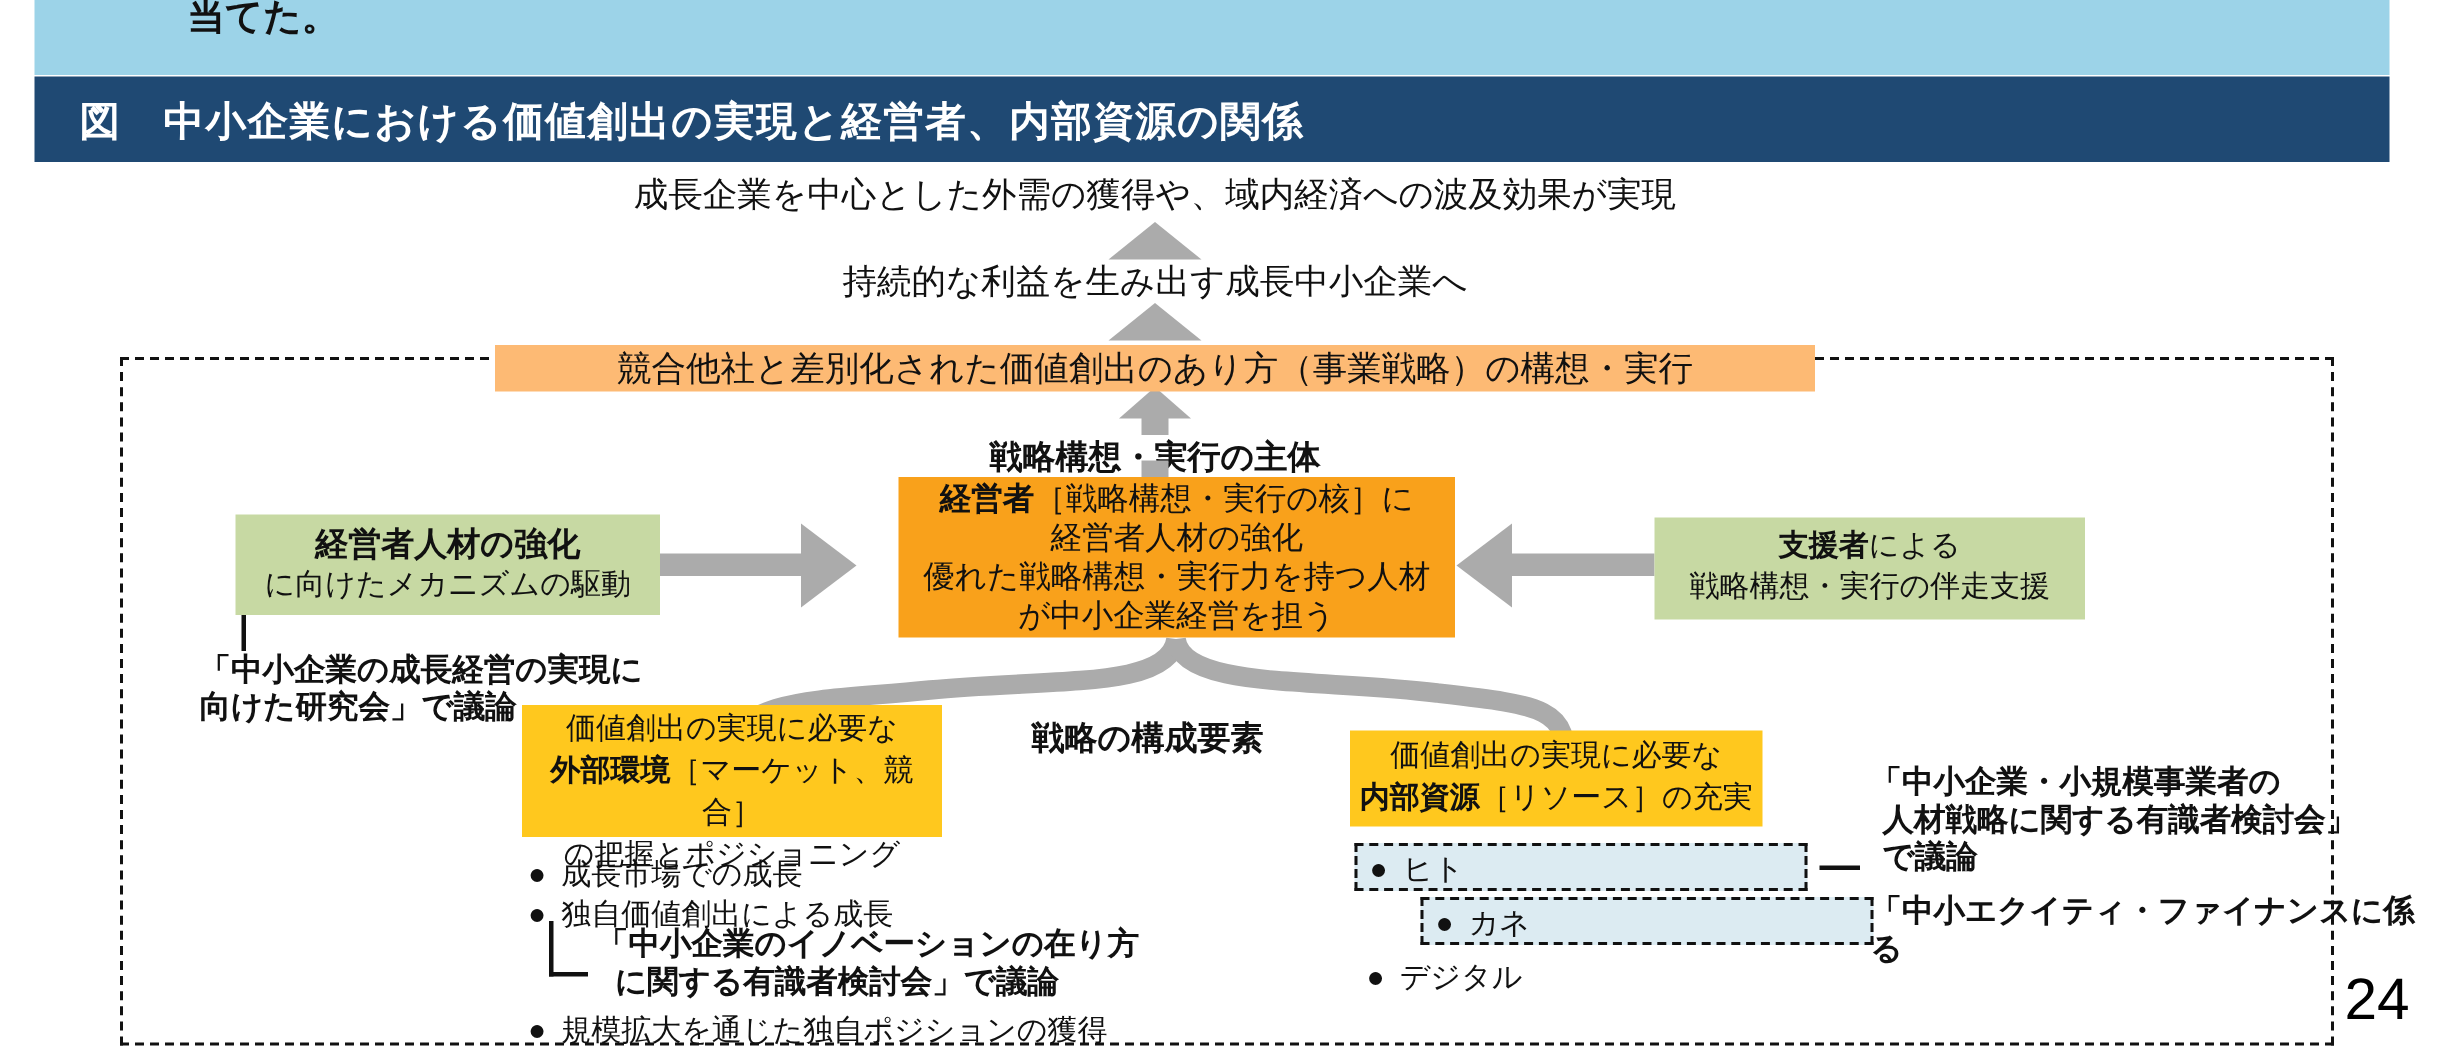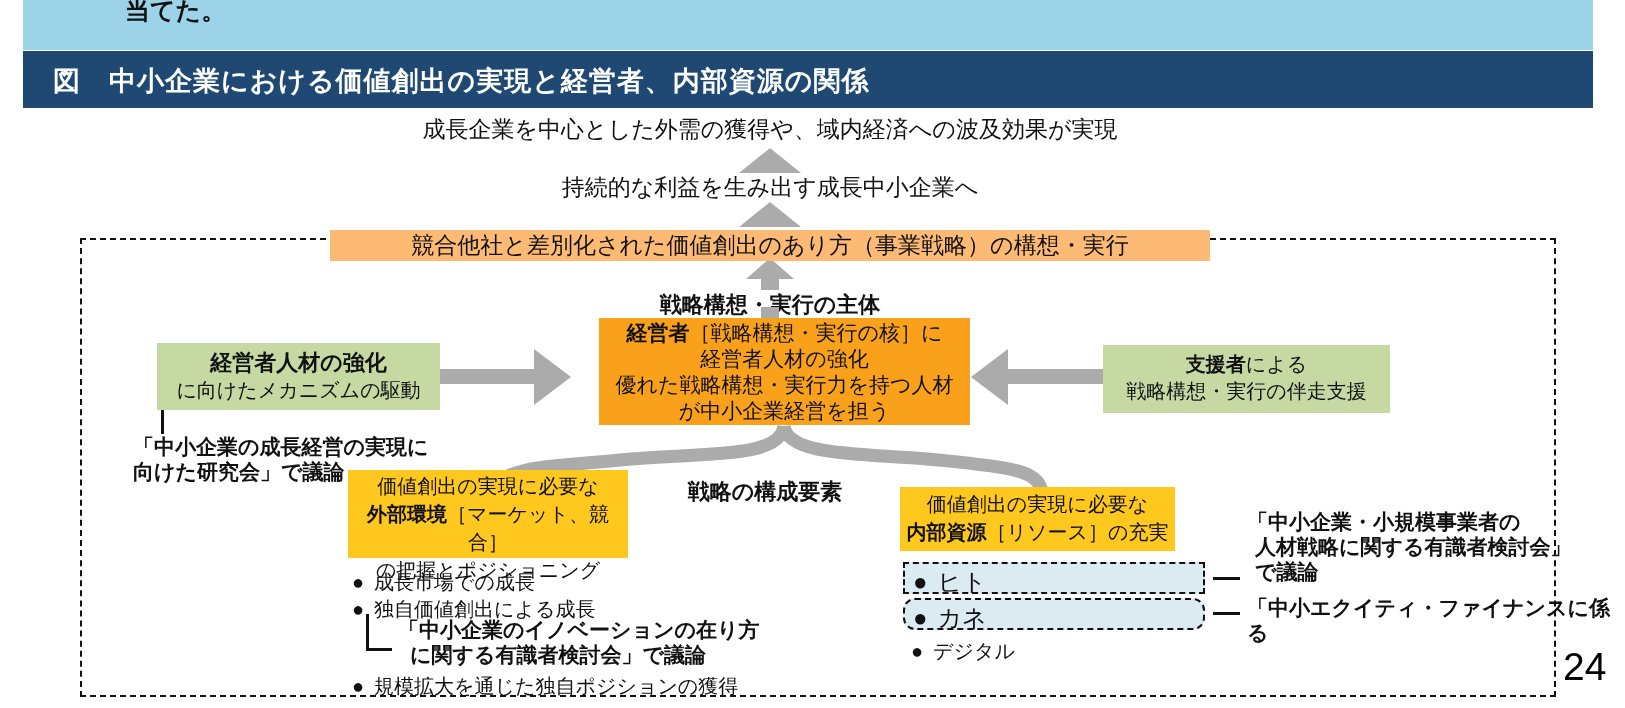--- a/index.html
+++ b/index.html
@@ -28,21 +28,21 @@
   .green-r{left:1103px;top:345px;width:287px;height:68px;padding-top:6px;}
   .gl1{font-size:22px;font-weight:bold;line-height:28px;}
   .gl2{font-size:20px;line-height:27px;}
   .shaft{background:var(--gray);}
   .head-r{width:0;height:0;border-top:28px solid transparent;border-bottom:28px solid transparent;border-left:37px solid var(--gray);}
   .head-l{width:0;height:0;border-top:28px solid transparent;border-bottom:28px solid transparent;border-right:37px solid var(--gray);}
   .yellow-box{background:var(--yellow);z-index:2;font-size:20px;line-height:28px;}
   .note{font-weight:bold;font-size:21px;line-height:25px;}
   .blt{margin-right:10px;}
   .bullet-line{font-size:20px;}
-  .pale-box{width:302px;height:32px;background:var(--paleblue);border:2px dashed var(--ink);font-size:24px;padding:2px 0 0 8px;z-index:2;}
+  .pale-box{width:302px;height:32px;background:var(--paleblue);border:2px dashed var(--ink);font-size:20px;padding:2px 0 0 8px;z-index:2;}
   .line{background:var(--ink);}
   svg.branch{left:0;top:0;z-index:1;pointer-events:none;}
   .pagenum{left:1563px;top:645px;font-size:39px;color:#000000;}
 </style>
 </head>
 <body>
 
 <div id="slide">
 
   <div class="abs band">
@@ -114,21 +114,21 @@
   <div class="abs bullet-line" style="left:352px;top:596px;"><span class="blt">●</span><span>独自価値創出による成長</span></div>
   <div class="abs line" style="left:366px;top:614px;width:3px;height:37px;"></div>
   <div class="abs line" style="left:366px;top:648px;width:26px;height:3px;"></div>
   <div class="abs note" style="left:398px;top:617px;">
     <div>「中小企業のイノベーションの在り方</div>
     <div style="padding-left:12px;">に関する有識者検討会」で議論</div>
   </div>
   <div class="abs bullet-line" style="left:352px;top:673px;"><span class="blt">●</span><span>規模拡大を通じた独自ポジションの獲得</span></div>
 
   <div class="abs pale-box" style="left:903px;top:562px;"><span class="blt">●</span><span>ヒト</span></div>
-  <div class="abs pale-box" style="left:903px;top:598px;border-radius:12px;"><span class="blt">●</span><span>カネ</span></div>
+  <div class="abs pale-box" style="left:947px;top:598px;"><span class="blt">●</span><span>カネ</span></div>
   <div class="abs bullet-line" style="left:911px;top:638px;"><span class="blt">●</span><span>デジタル</span></div>
 
   <div class="abs line" style="left:1213px;top:577px;width:27px;height:3px;"></div>
   <div class="abs line" style="left:1213px;top:612px;width:27px;height:3px;"></div>
 
   <div class="abs note" style="left:1247px;top:509px;">
     <div>「中小企業・小規模事業者の</div>
     <div style="padding-left:8px;">人材戦略に関する有識者検討会」</div>
     <div style="padding-left:8px;">で議論</div>
   </div>

